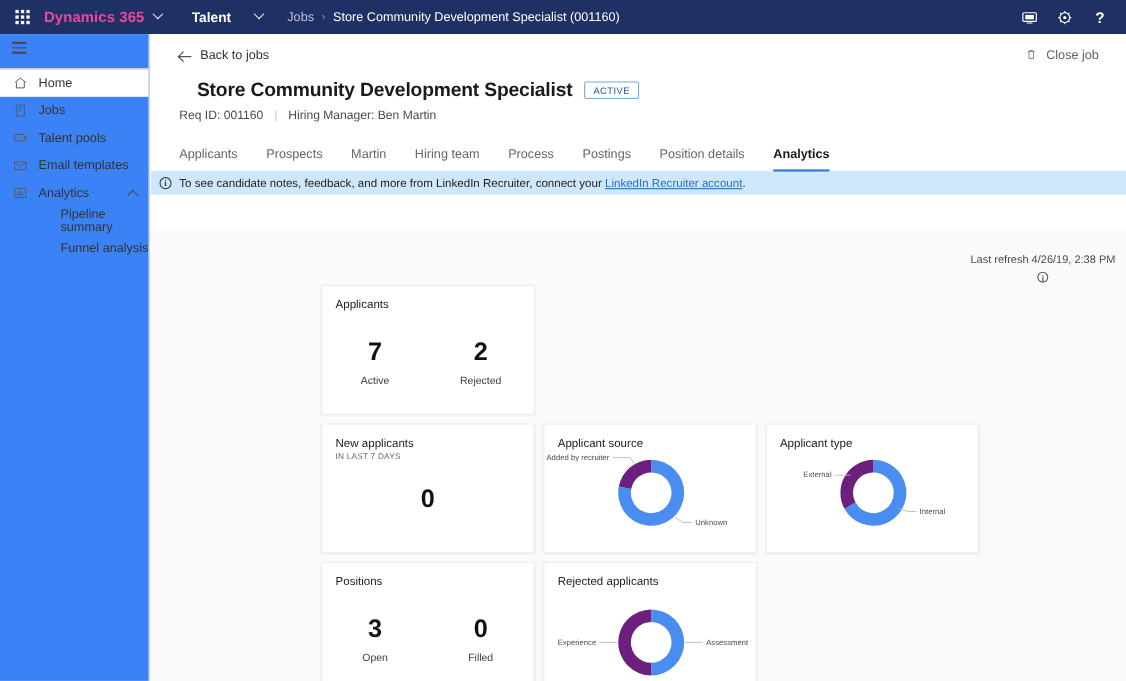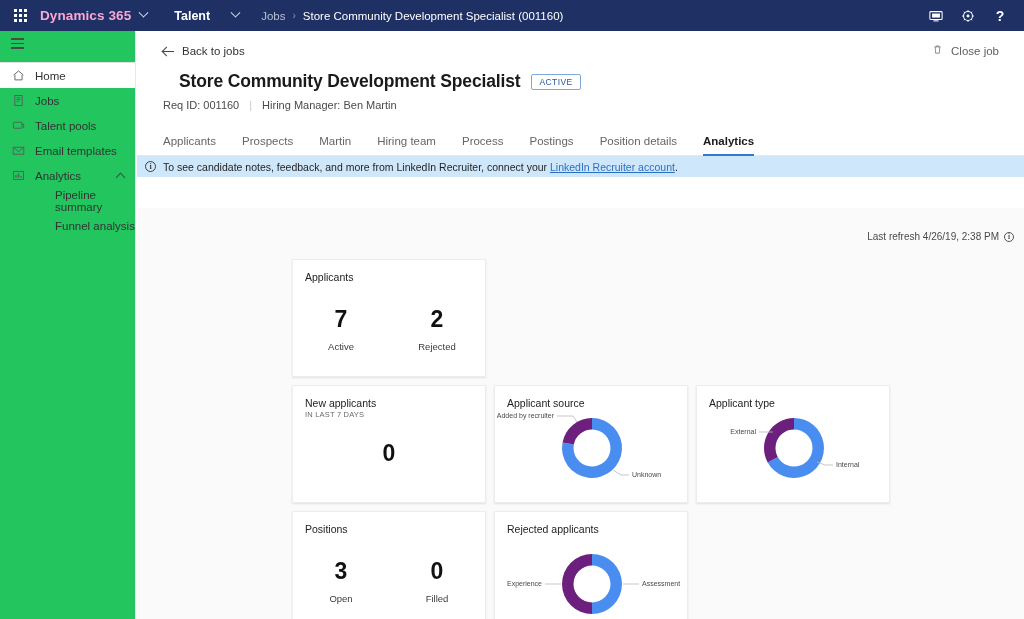--- a/index.html
+++ b/index.html
@@ -30,21 +30,21 @@
     grid-template-columns: repeat(3, 3px);
     grid-template-rows: repeat(3, 3px);
     gap: 2px;
   }
   .waffle-grid i { background: #ffffff; display: block; width: 3px; height: 3px; }
 
   .brand {
     font-size: 13.5px; font-weight: bold;
     letter-spacing: .1px;
     margin-left: 0px;
-    color: #f9a8d4;
+    color: #ec4899;
     display: flex; align-items: center; gap: 9px;
     cursor: pointer;
   }
   .chev {
     display: inline-block;
     width: 7px; height: 7px;
     border-right: 1.3px solid #d7dbe6;
     border-bottom: 1.3px solid #d7dbe6;
     transform: rotate(45deg) translate(-2px,-2px);
   }
@@ -74,21 +74,21 @@
     width: 32px; height: 31px;
     display: flex; align-items: center; justify-content: center;
     cursor: pointer;
     color: #ffffff;
   }
 
   
   .sidebar {
     position: absolute; top: 31px; left: 0;
     width: 136px; height: 588px;
-    background: #22c55e;
+    background: #3b82f6;
     border-right: 1px solid #e8e8e8;
   }
   .hamburger {
     height: 28px;
     display: flex; align-items: center;
     padding-left: 11px;
     cursor: pointer;
   }
   .hamburger .bars { width: 13px; }
   .hamburger .bars i {
@@ -241,21 +241,21 @@
   }
 
   .canvas {
     position: absolute; top: 177px; left: 0;
     width: 887px; height: 442px;
     background: #fafafa;
   }
   .refresh {
     position: absolute; right: 10px; top: 23px;
     font-size: 10px; color: #4a4a4a;
-    display: flex; align-items: center; gap: 5px;
+    display: flex; align-items: center; gap: 5px; flex-direction: column;
   }
   .refresh .i-circle { width: 10px; height: 10px; font-size: 7.5px; border-color: #555; color: #555; }
 
   .grid {
     position: absolute; left: 155px; top: 51px;
     width: 608px;
   }
   .row { display: flex; gap: 8px; margin-bottom: 8px; }
 
   .card {

